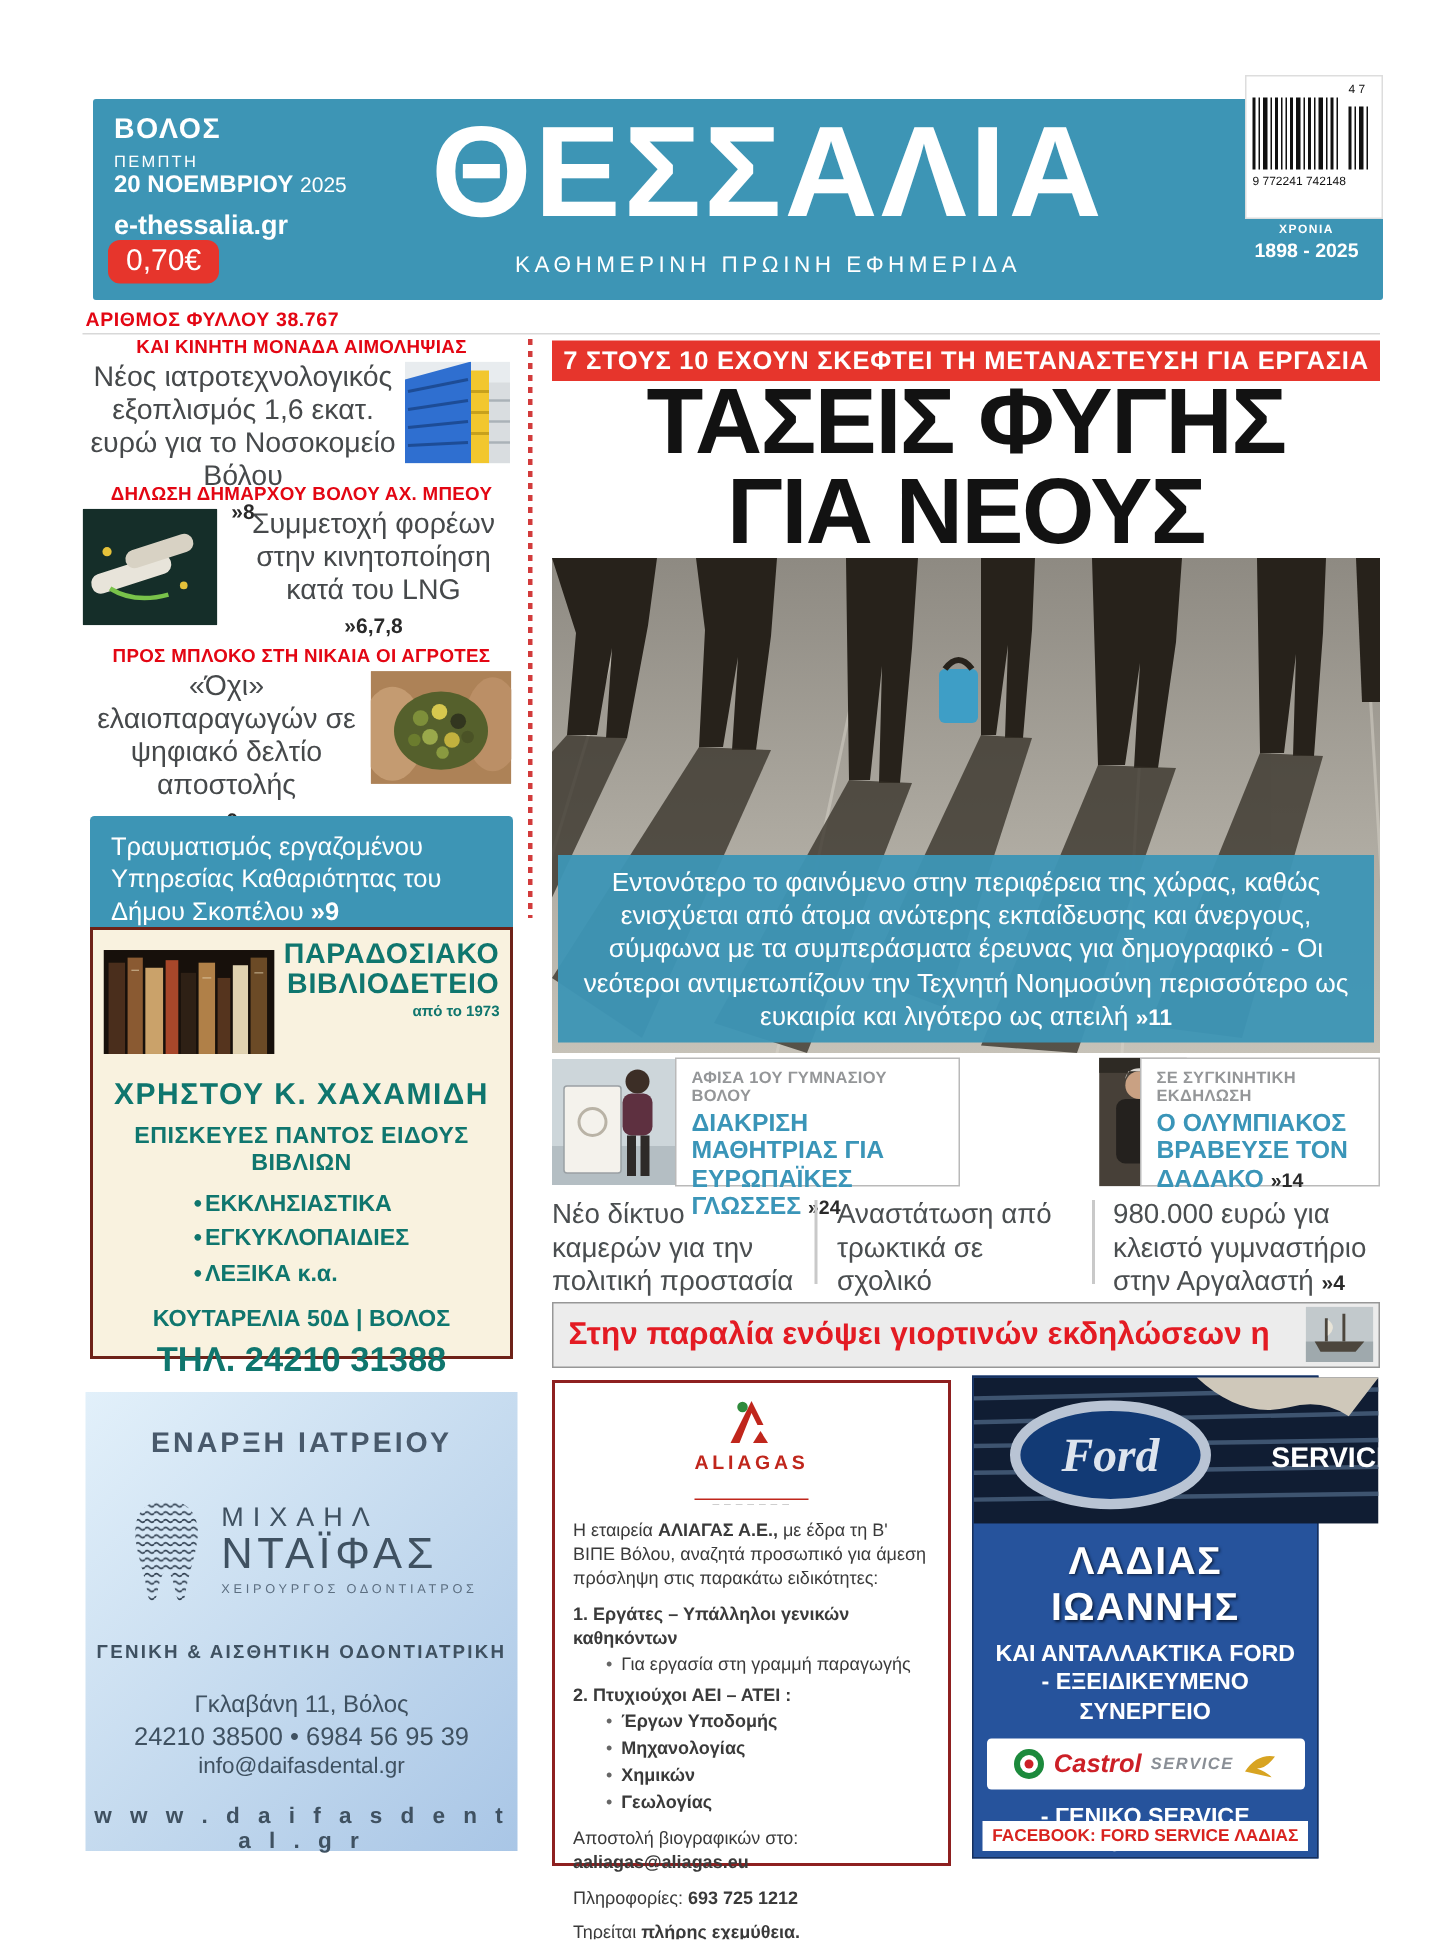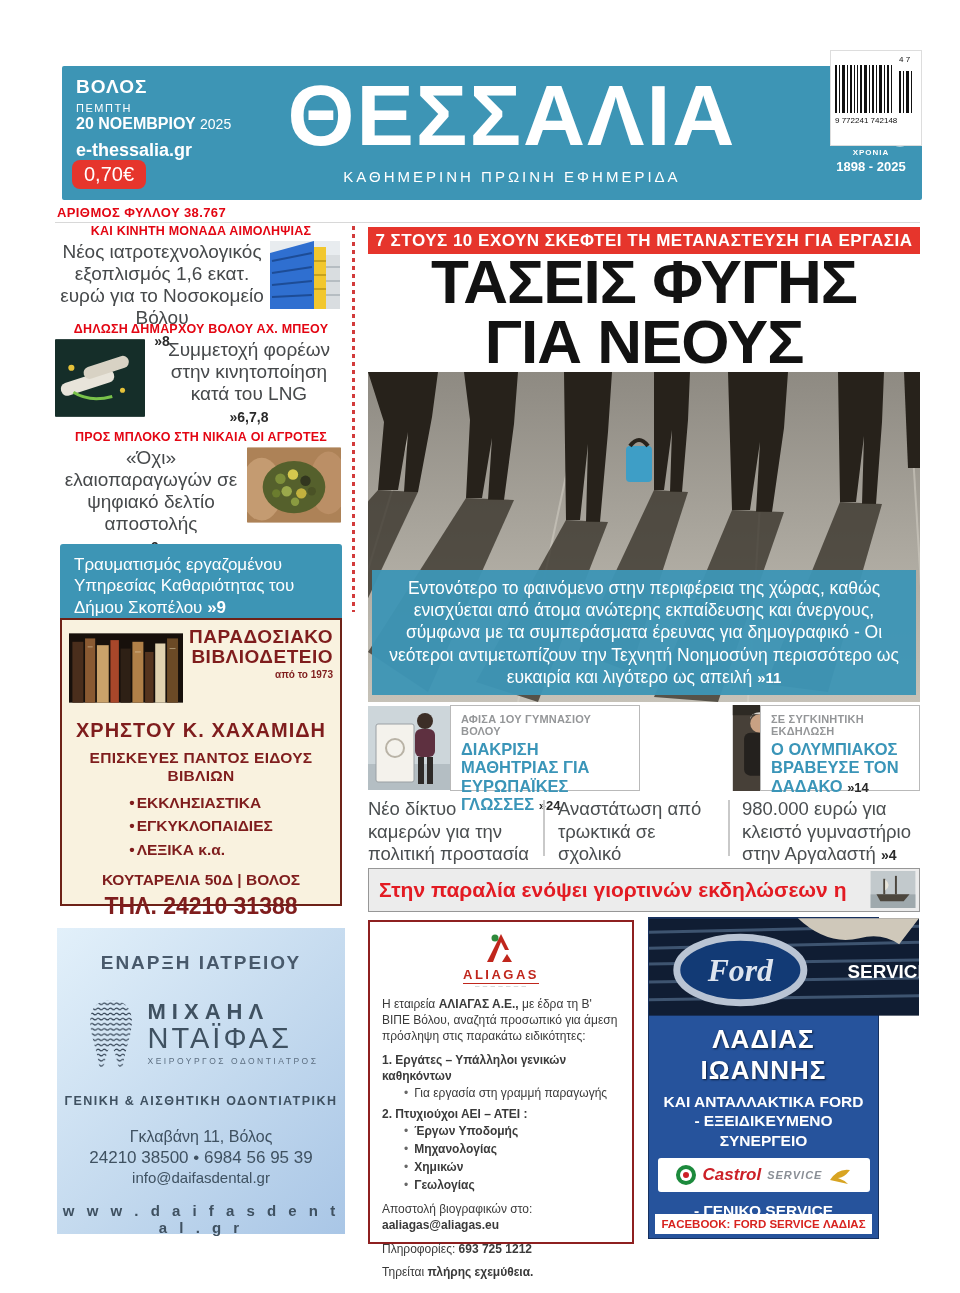--- a/index.html
+++ b/index.html
@@ -40,41 +40,41 @@
   #art2{top:322px;} #art2 .lc-head,#art2 .lc-refwrap{width:196px;}
   #art3{top:430px;} #art3 .lc-head,#art3 .lc-refwrap{width:192px;}
   #highlight-box{position:absolute;left:60px;top:544px;width:254px;background:#3d95b5;border-radius:3px;
                  color:#fff;font-weight:300;font-size:17px;line-height:1.25;padding:10px 14px;}
   #highlight-box b{font-weight:bold;}
   #red-divider{position:absolute;left:352px;top:226px;width:3px;height:386px;
                background-image:repeating-linear-gradient(to bottom,#d23b3b 0 4px,transparent 4px 8px);}
 
   
   #ad-book{position:absolute;left:60px;top:618px;width:282px;height:288px;background:#f9f2df;
-           border:2px solid #6e2218;box-sizing:border-box;color:#7f1d1d;text-align:center;}
+           border:2px solid #6e2218;box-sizing:border-box;color:#0f766e;text-align:center;}
   #ad-book .toprow{display:flex;padding:7px 7px 0 7px;align-items:flex-start;}
   #ad-book .titleblk{margin-left:6px;text-align:right;flex:1;}
   #ad-book .t1{font-size:19px;font-weight:800;line-height:1.05;letter-spacing:.5px;}
   #ad-book .since{font-size:10px;font-weight:bold;margin-top:2px;}
   #ad-book .name{font-size:20px;font-weight:800;letter-spacing:1px;margin-top:10px;}
   #ad-book .svc{font-size:15.5px;font-weight:800;margin-top:7px;letter-spacing:.3px;}
   #ad-book ul{list-style:none;margin:6px 0 0 0;padding:0;display:inline-block;text-align:left;}
   #ad-book li{font-size:15.5px;font-weight:800;line-height:1.5;}
   #ad-book li::before{content:"•";margin-right:2px;}
   #ad-book .addr{font-size:15.5px;font-weight:800;margin-top:10px;}
   #ad-book .tel{font-size:23px;font-weight:800;margin-top:4px;}
 
   
   #ad-dental{position:absolute;left:57px;top:928px;width:288px;height:306px;box-sizing:border-box;
              background:linear-gradient(135deg,#e2f0fa 0%,#c3d9ee 55%,#a9c6e6 100%);
              color:#3f5161;text-align:center;}
   #ad-dental .open{font-size:19px;font-weight:800;letter-spacing:2px;padding-top:24px;color:#48596b;}
   #ad-dental .logorow{display:flex;justify-content:center;align-items:center;margin-top:22px;}
   #ad-dental .nameblk{text-align:left;margin-left:10px;}
-  #ad-dental .fn{font-size:22px;font-weight:700;letter-spacing:6px;line-height:1.05;}
+  #ad-dental .fn{font-size:18px;font-weight:400;letter-spacing:6px;line-height:1.05;}
   #ad-dental .ln{font-size:29px;font-weight:400;letter-spacing:3px;line-height:1.05;}
   #ad-dental .dt{font-size:8.5px;letter-spacing:2.5px;color:#5c6e80;margin-top:3px;}
   #ad-dental .sub{font-size:12.5px;font-weight:800;letter-spacing:1.5px;margin-top:24px;}
   #ad-dental .addr{font-size:16px;font-weight:300;margin-top:20px;}
   #ad-dental .tel{font-size:17px;font-weight:400;margin-top:2px;}
   #ad-dental .mail{font-size:15px;font-weight:300;margin-top:1px;}
   #ad-dental .web{font-size:15px;font-weight:800;letter-spacing:4px;margin-top:16px;}
 
   
   #main-strip{position:absolute;left:368px;top:227px;width:552px;height:27px;background:#e6352c;color:#fff;
@@ -100,21 +100,21 @@
               border:1.5px solid #979797;box-sizing:border-box;}
   #argo-text{position:absolute;left:10px;top:0;line-height:41px;color:#e31b23;font-weight:800;font-size:21px;}
   #argo-text b{font-size:13px;color:#333;}
   #argo-photo{position:absolute;right:2px;top:2px;width:48px;height:37px;overflow:hidden;}
 
   
   #ad-aliagas{position:absolute;left:368px;top:920px;width:266px;height:324px;background:#fff;
               border:2.5px solid #8e2020;box-sizing:border-box;padding:8px 12px;color:#3a3a3a;font-size:12px;}
   #ad-aliagas .logo{ text-align:center;}
   #ad-aliagas .brand{color:#c0261c;font-weight:800;letter-spacing:2.5px;font-size:13px;border-bottom:1px solid #c0261c;
-                     display:inline-block;padding-bottom:1px;}
+                     display:inline-block;padding-bottom:17px;}
   #ad-aliagas .tagl{font-size:4.5px;color:#999;letter-spacing:1px;}
   #ad-aliagas p{margin:7px 0 0 0;line-height:1.35;}
   #ad-aliagas .num{font-weight:bold;}
   #ad-aliagas ul{margin:1px 0 0 22px;padding:0;list-style:none;}
   #ad-aliagas li{line-height:1.5;font-weight:bold;}
   #ad-aliagas li::before{content:"•";margin-right:6px;font-weight:normal;color:#666;}
   #ad-aliagas .plain{font-weight:normal;}
 
   
   #ad-ford{position:absolute;left:648px;top:917px;width:231px;height:322px;background:#26539c;

